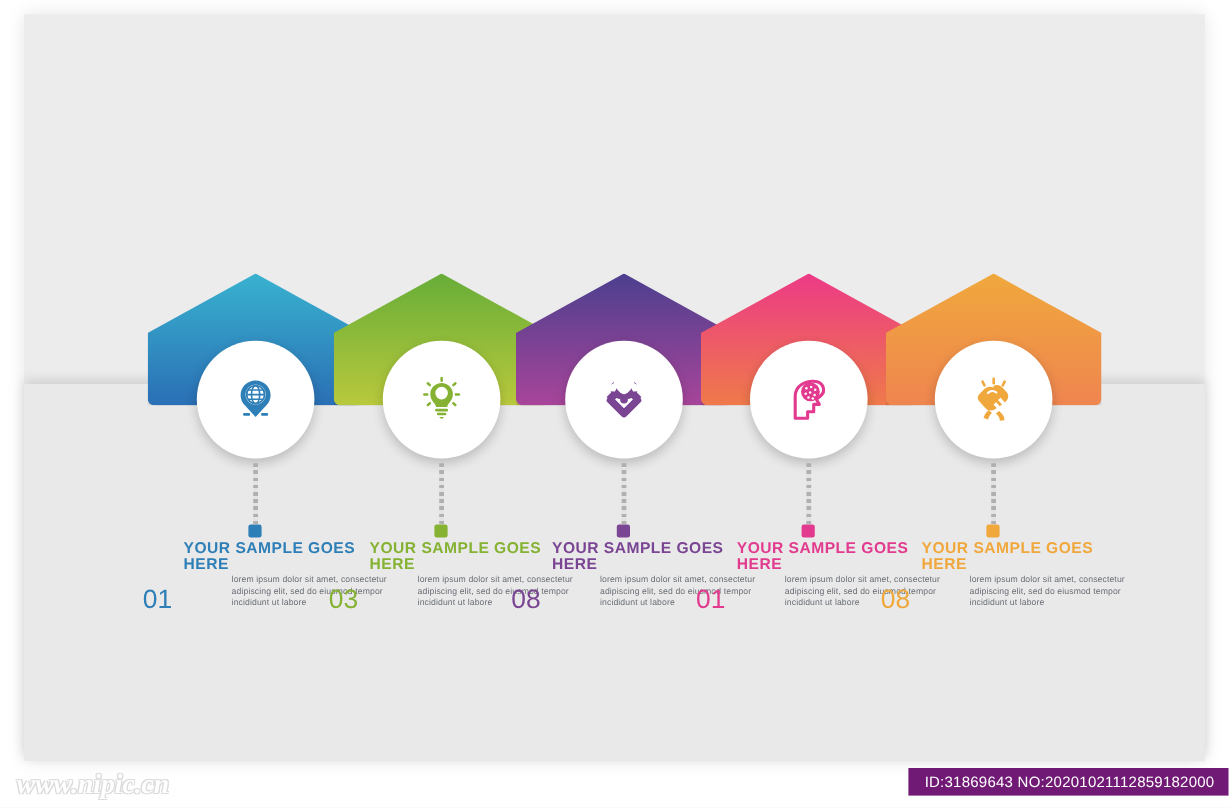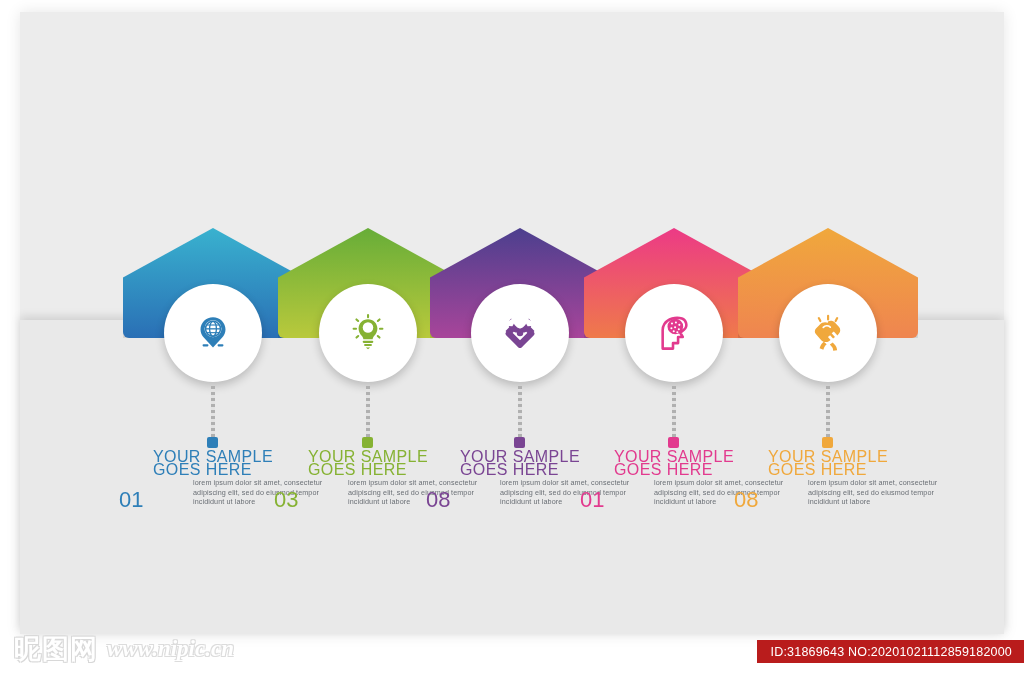--- a/index.html
+++ b/index.html
@@ -125,22 +125,22 @@
     font-size: 22px;
     font-weight: 400;
     letter-spacing: 0px;
     line-height: 1;
   }
   .headline {
     position: absolute;
     left: 38px;
     top: 0px;
     width: 150px;
-    font-size: 16px;
-    font-weight: 400;
+    font-size: 13px;
+    font-weight: 700;
     line-height: 13px;
     letter-spacing: 0.4px;
   }
   .body {
     position: absolute;
     left: 38px;
     top: 28px;
     width: 152px;
     font-size: 7.2px;
     line-height: 9.6px;
@@ -179,21 +179,21 @@
        1px -1px 0 #dcdcdc, -1px 1px 0 #dcdcdc;
   }
 
   
   .idbar {
     position: absolute;
     right: 0px;
     bottom: 10px;
     height: 23px;
     padding: 0 12px 0 14px;
-    background: #b91c1c;
+    background: #701a75;
     color: #ffffff;
     font-size: 12.5px;
     letter-spacing: 0.2px;
     display: flex;
     align-items: center;
   }
 </style>
 </head>
 <body>
 
@@ -330,19 +330,18 @@
         <div class="stem-dot" style="background:#f0a83c;"></div>
         <div class="txtblock">
           <div class="num" style="color:#f0a83c;">08</div>
           <div class="headline" style="color:#f0a83c;">YOUR SAMPLE GOES HERE</div>
           <div class="body" style="color:#6a6f75;">lorem ipsum dolor sit amet, consectetur adipiscing elit, sed do eiusmod tempor incididunt ut labore</div>
         </div>
       </div>
     </div>
 
   <div class="wm">
-    <span class="wm-cn">昵图网</span>
     <span class="wm-url">www.nipic.cn</span>
   </div>
 
   <div class="idbar">ID:31869643 NO:20201021112859182000</div>
 
 </div>
 
 </body></html>

